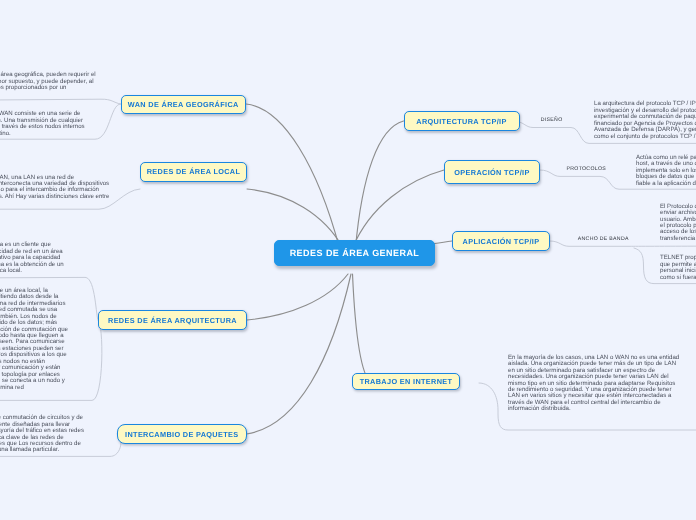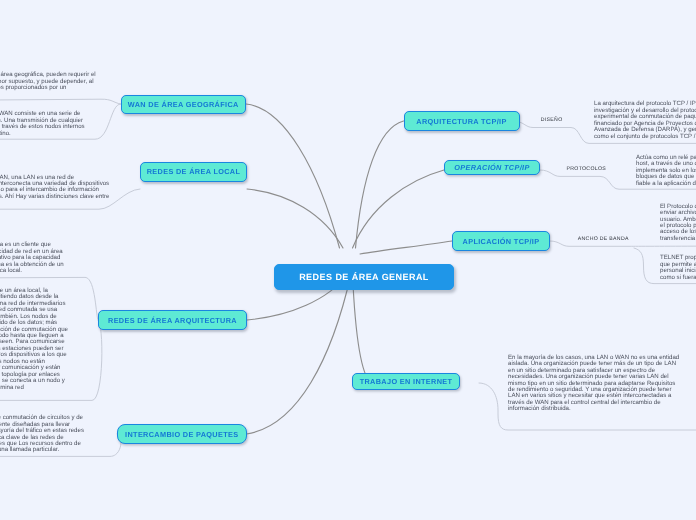--- a/index.html
+++ b/index.html
@@ -8,21 +8,21 @@
     width:696px;height:520px;background:#eff3fd;
     font-family:"Liberation Sans",sans-serif;
     overflow:hidden;position:relative;
     -webkit-font-smoothing:antialiased;
     text-rendering:geometricPrecision;
   }
   #map{position:absolute;left:0;top:0;width:696px;height:520px;overflow:hidden;}
   svg#links{position:absolute;left:0;top:0;width:696px;height:520px;}
   .node{
     position:absolute;box-sizing:border-box;
-    border:1.6px solid #1a86e0;border-radius:5px;background:#5eead4;
+    border:1.6px solid #1a86e0;border-radius:5px;background:#fef9c3;
     color:#1478d4;font-weight:bold;font-size:7.3px;letter-spacing:.35px;
     display:flex;align-items:center;justify-content:center;
     white-space:nowrap;
     box-shadow:1px 1.6px 2.4px rgba(70,80,100,.32);
   }
   .node.root{
     background:#1f96e8;border-color:#1f96e8;color:#fff;
     font-size:9px;letter-spacing:.45px;
     box-shadow:1.5px 2.2px 3px rgba(70,80,100,.32);
   }
@@ -65,40 +65,40 @@
 
       <path d="M513,121 C524,121 525,127.5 533,127.5 L571,127.5 C580,127.5 580,143.4 589,143.4 L760,143.4"></path>
       <path d="M540,170 C551,170 552,176.4 560,176.4 L600,176.4 C610,176.4 610,189.2 619,189.2 L760,189.2"></path>
       <path d="M550,241 C560,241 561,246.3 569,246.3 L630,246.3 C640,246.3 760,246 760,246"></path>
       <path d="M634,248 C641,250 643.5,254 643.5,266 C643.5,278 646,283.6 654,283.6 L760,283.6"></path>
 
       <path d="M479,383 C492,383 498,396 498,410 L498,414 C498,426 501,430 508,430 L760,430"></path>
     </g>
   </svg>
 
-  <div class="node root" style="left:274px;top:264px;width:180px;height:26px;">
+  <div class="node root" style="left:274px;top:240px;width:161px;height:26px;">
     <span>REDES DE ÁREA GENERAL</span>
   </div>
 
   <div class="node" style="left:120.5px;top:94.5px;width:125.5px;height:19.5px;">
     <span>WAN DE ÁREA GEOGRÁFICA</span>
   </div>
   <div class="node" style="left:140px;top:162px;width:107px;height:19.5px;">
     <span>REDES DE ÁREA LOCAL</span>
   </div>
   <div class="node" style="left:98px;top:310px;width:149px;height:20px;">
     <span>REDES DE ÁREA ARQUITECTURA</span>
   </div>
   <div class="node" style="left:117px;top:424px;width:129.5px;height:20px;border-radius:8px;">
     <span>INTERCAMBIO DE PAQUETES</span>
   </div>
   <div class="node" style="left:403.5px;top:111px;width:116px;height:20px;">
     <span>ARQUITECTURA TCP/IP</span>
   </div>
-  <div class="node" style="left:444px;top:160px;width:96px;height:15px;font-style:italic;">
+  <div class="node" style="left:444px;top:160px;width:96px;height:24px;">
     <span>OPERACIÓN TCP/IP</span>
   </div>
   <div class="node" style="left:452px;top:231px;width:98px;height:20px;">
     <span>APLICACIÓN TCP/IP</span>
   </div>
   <div class="node" style="left:352px;top:373px;width:108px;height:17px;">
     <span>TRABAJO EN INTERNET</span>
   </div>
 
   <div class="blabel" style="left:540.8px;top:117.2px;">DISEÑO</div>

